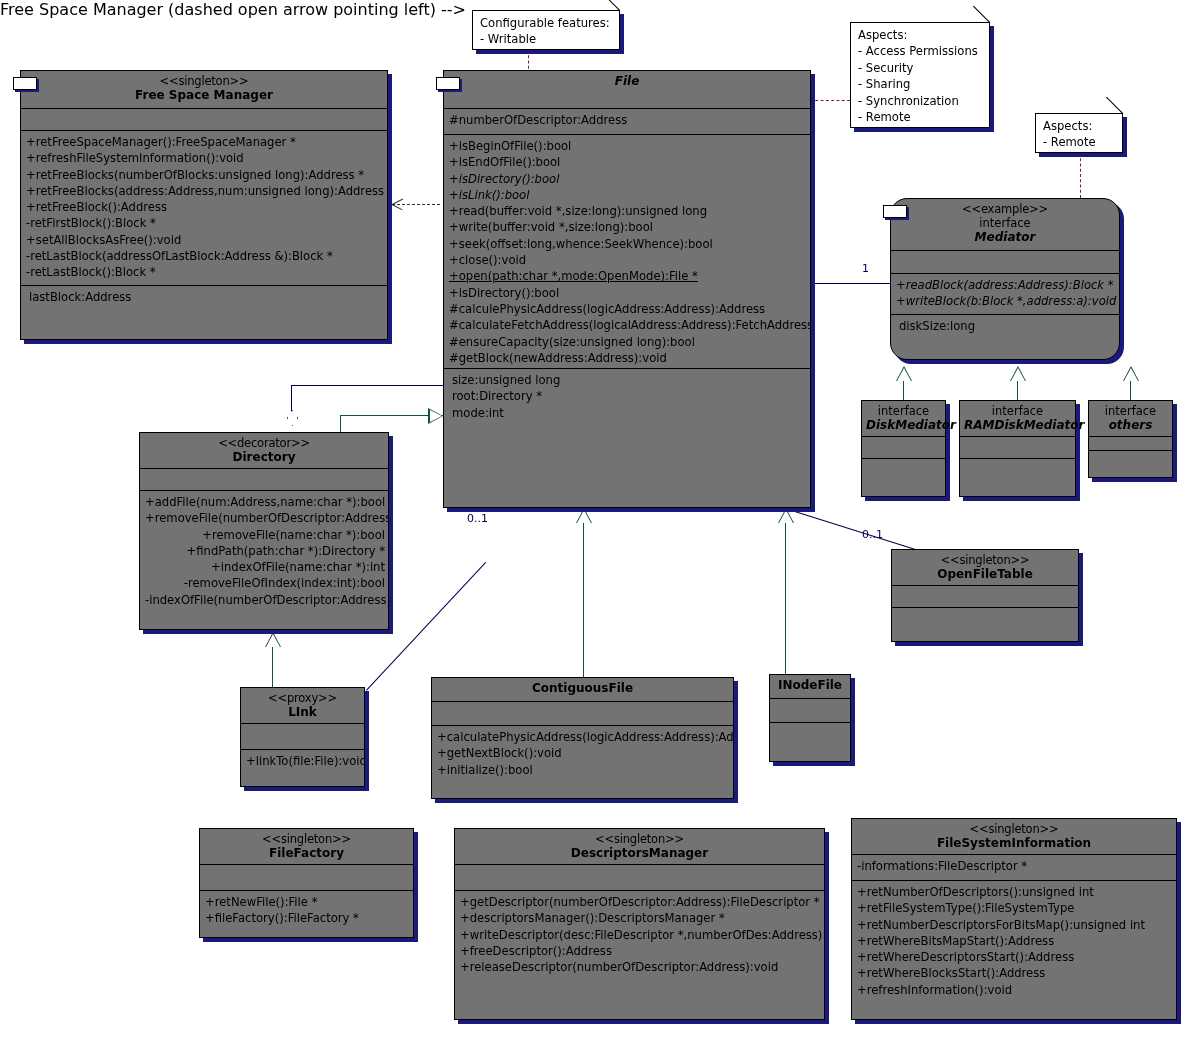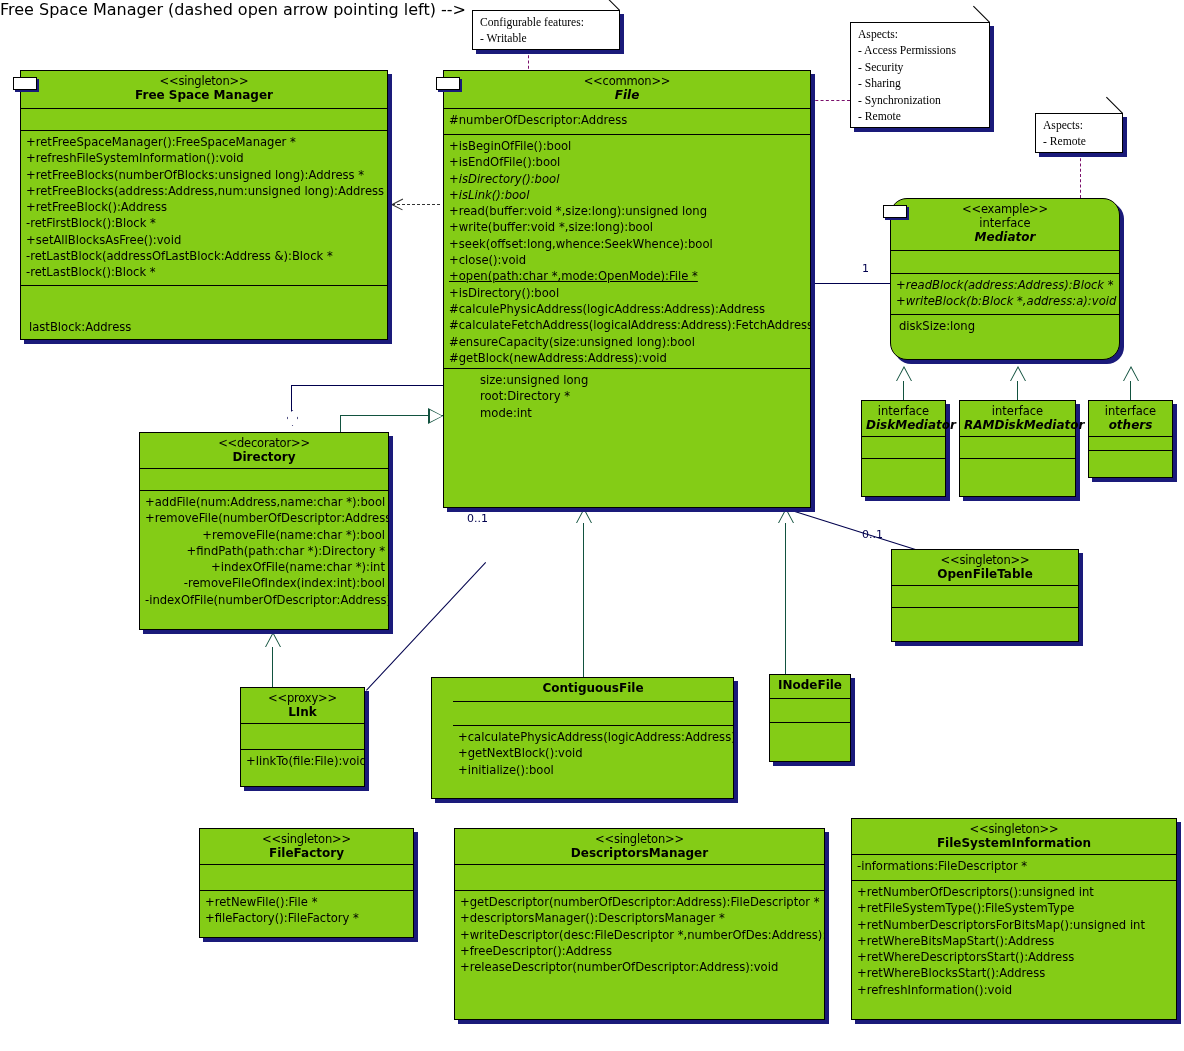--- a/index.html
+++ b/index.html
@@ -13,21 +13,21 @@
     height: 1051px;
     background: #ffffff;
     font-family: "DejaVu Sans", "Liberation Sans", sans-serif;
     overflow: hidden;
   }
   
   .uml-class {
     position: absolute;
     box-sizing: border-box;
     border: 1px solid #000000;
-    background: #84cc16;
+    background: #737373;
     box-shadow: 4px 4px 0 0 #1a1a7a;
     z-index: 5;
   }
   .uml-header {
     box-sizing: border-box;
     padding: 3px 4px 4px 4px;
     text-align: center;
     border-bottom: 1px solid #000000;
     line-height: 1.22;
   }
@@ -106,21 +106,21 @@
   .note-fold-line {
     position: absolute;
     top: -1px;
     right: -1px;
     width: 23px;
     height: 1px;
     background: #000;
     transform-origin: right top;
     transform: rotate(45deg);
   }
-  .note-line { white-space: nowrap; font-family: Liberation Serif, serif; }
+  .note-line { white-space: nowrap; }
 
   
   .ln {
     position: absolute;
     background: #00004d;
     z-index: 2;
   }
   .ln-green { background: #12523f; }
   .diag {
     position: absolute;
@@ -251,35 +251,34 @@
       <div class="member">+retFreeSpaceManager():FreeSpaceManager *</div>
       <div class="member">+refreshFileSystemInformation():void</div>
       <div class="member">+retFreeBlocks(numberOfBlocks:unsigned long):Address *</div>
       <div class="member">+retFreeBlocks(address:Address,num:unsigned long):Address *</div>
       <div class="member">+retFreeBlock():Address</div>
       <div class="member">-retFirstBlock():Block *</div>
       <div class="member">+setAllBlocksAsFree():void</div>
       <div class="member">-retLastBlock(addressOfLastBlock:Address &amp;):Block *</div>
       <div class="member">-retLastBlock():Block *</div>
     </div>
-    <div class="uml-section last" style="height:53px;margin-top:30px;">
+    <div class="uml-section last" style="height:53px;">
       <div class="member pad">lastBlock:Address</div>
     </div>
   </div>
 
    Free Space Manager (dashed open arrow pointing left) --&gt;
   <div class="dash" style="left:392px; top:204px; width:48px;"></div>
   <div class="arrow-l1" style="left:392px; top:204px;"></div>
   <div class="arrow-l2" style="left:392px; top:204px;"></div>
 
   
   <div class="uml-class" style="left:443px; top:70px; width:368px; height:438px;">
     <div class="corner-tab"></div>
     <div class="uml-header" style="height:38px;">
-      <span class="stereotype">&lt;&lt;common&gt;&gt;</span>
       <span class="cls-name italic">File</span>
     </div>
     <div class="uml-section" style="height:26px;">
       <div class="member">#numberOfDescriptor:Address</div>
     </div>
     <div class="uml-section" style="height:234px;">
       <div class="member">+isBeginOfFile():bool</div>
       <div class="member">+isEndOfFile():bool</div>
       <div class="member italic">+isDirectory():bool</div>
       <div class="member italic">+isLink():bool</div>
@@ -287,21 +286,21 @@
       <div class="member">+write(buffer:void *,size:long):bool</div>
       <div class="member">+seek(offset:long,whence:SeekWhence):bool</div>
       <div class="member">+close():void</div>
       <div class="member underline">+open(path:char *,mode:OpenMode):File *</div>
       <div class="member">+isDirectory():bool</div>
       <div class="member">#calculePhysicAddress(logicAddress:Address):Address</div>
       <div class="member">#calculateFetchAddress(logicalAddress:Address):FetchAddress</div>
       <div class="member">#ensureCapacity(size:unsigned long):bool</div>
       <div class="member">#getBlock(newAddress:Address):void</div>
     </div>
-    <div class="uml-section last" style="height:138px;margin-left:28px;">
+    <div class="uml-section last" style="height:138px;">
       <div class="member pad">size:unsigned long</div>
       <div class="member pad">root:Directory *</div>
       <div class="member pad">mode:int</div>
     </div>
   </div>
 
   
   <div class="ln" style="left:811px; top:283px; width:80px; height:1px;"></div>
   <div class="mult" style="left:862px; top:262px;">1</div>
 
@@ -415,21 +414,21 @@
   
   <div class="diag" style="left:366px; top:690px; width:175px; transform: rotate(-47deg); transform-origin: 0 0;"></div>
   <div class="mult" style="left:467px; top:512px;">0..1</div>
 
   
   <div class="ln ln-green" style="left:583px; top:522px; width:1px; height:155px;"></div>
   <div class="tri-up-o" style="left:576px; top:508px;"></div>
   <div class="tri-up" style="left:577px; top:510px;"></div>
 
   
-  <div class="uml-class" style="left:431px; top:677px; width:303px; height:122px;padding-left:21px;">
+  <div class="uml-class" style="left:431px; top:677px; width:303px; height:122px;">
     <div class="uml-header" style="height:24px;">
       <span class="cls-name">ContiguousFile</span>
     </div>
     <div class="uml-section empty" style="height:24px;"></div>
     <div class="uml-section last" style="height:72px;">
       <div class="member">+calculatePhysicAddress(logicAddress:Address):Address</div>
       <div class="member">+getNextBlock():void</div>
       <div class="member">+initialize():bool</div>
     </div>
   </div>

